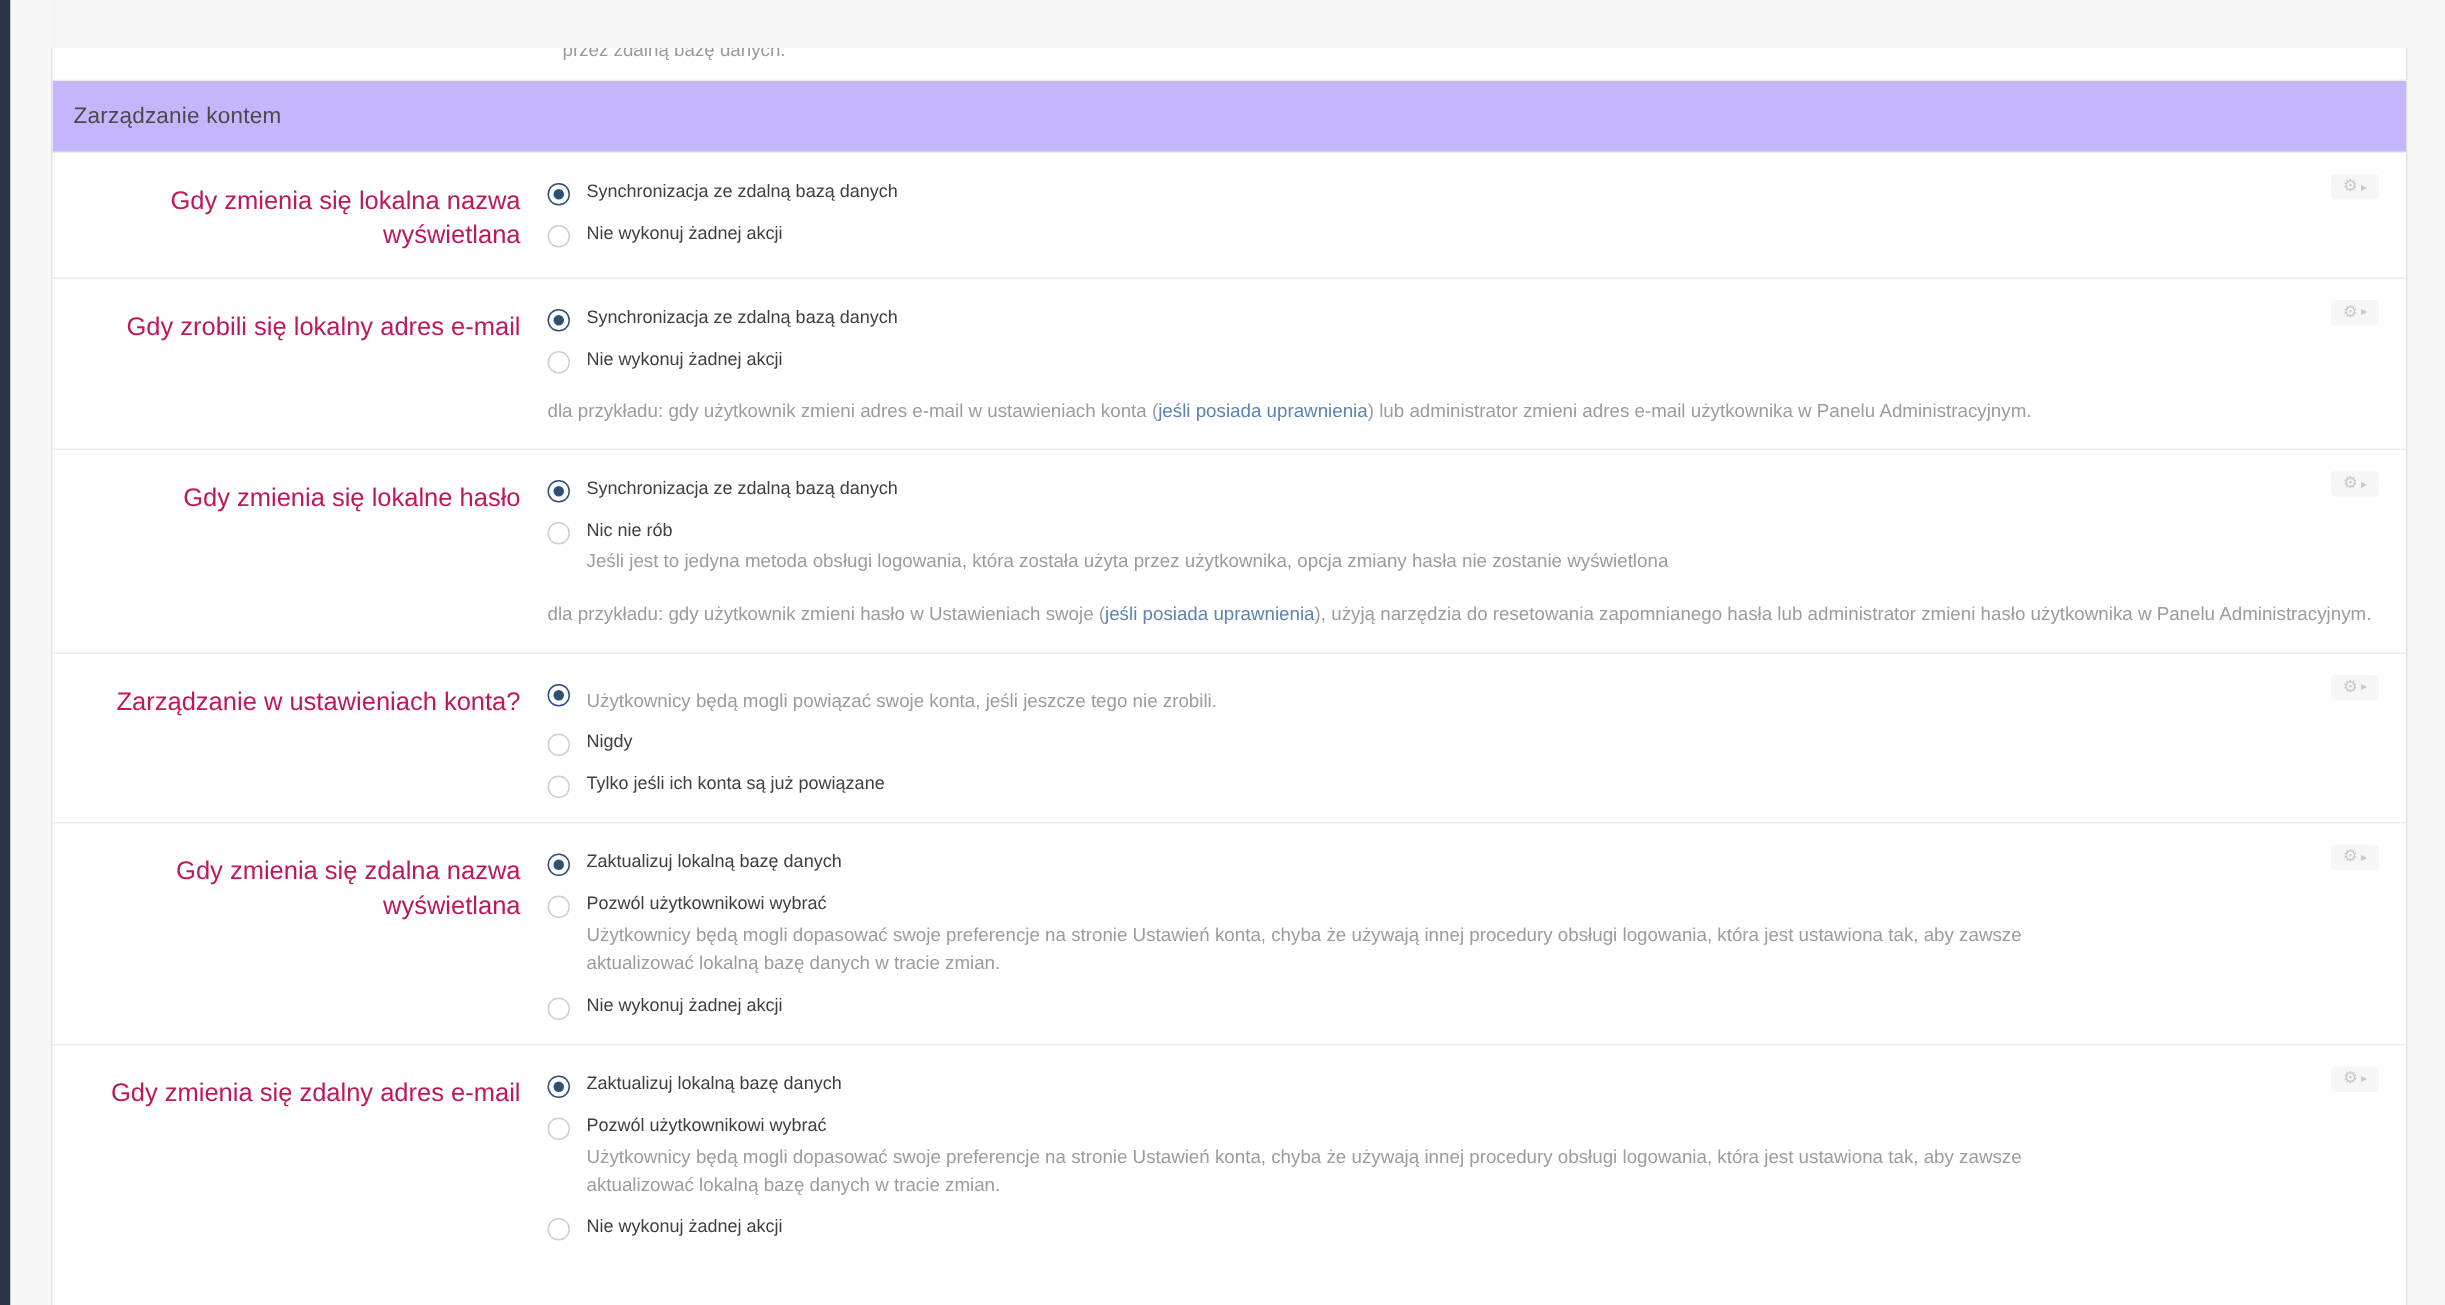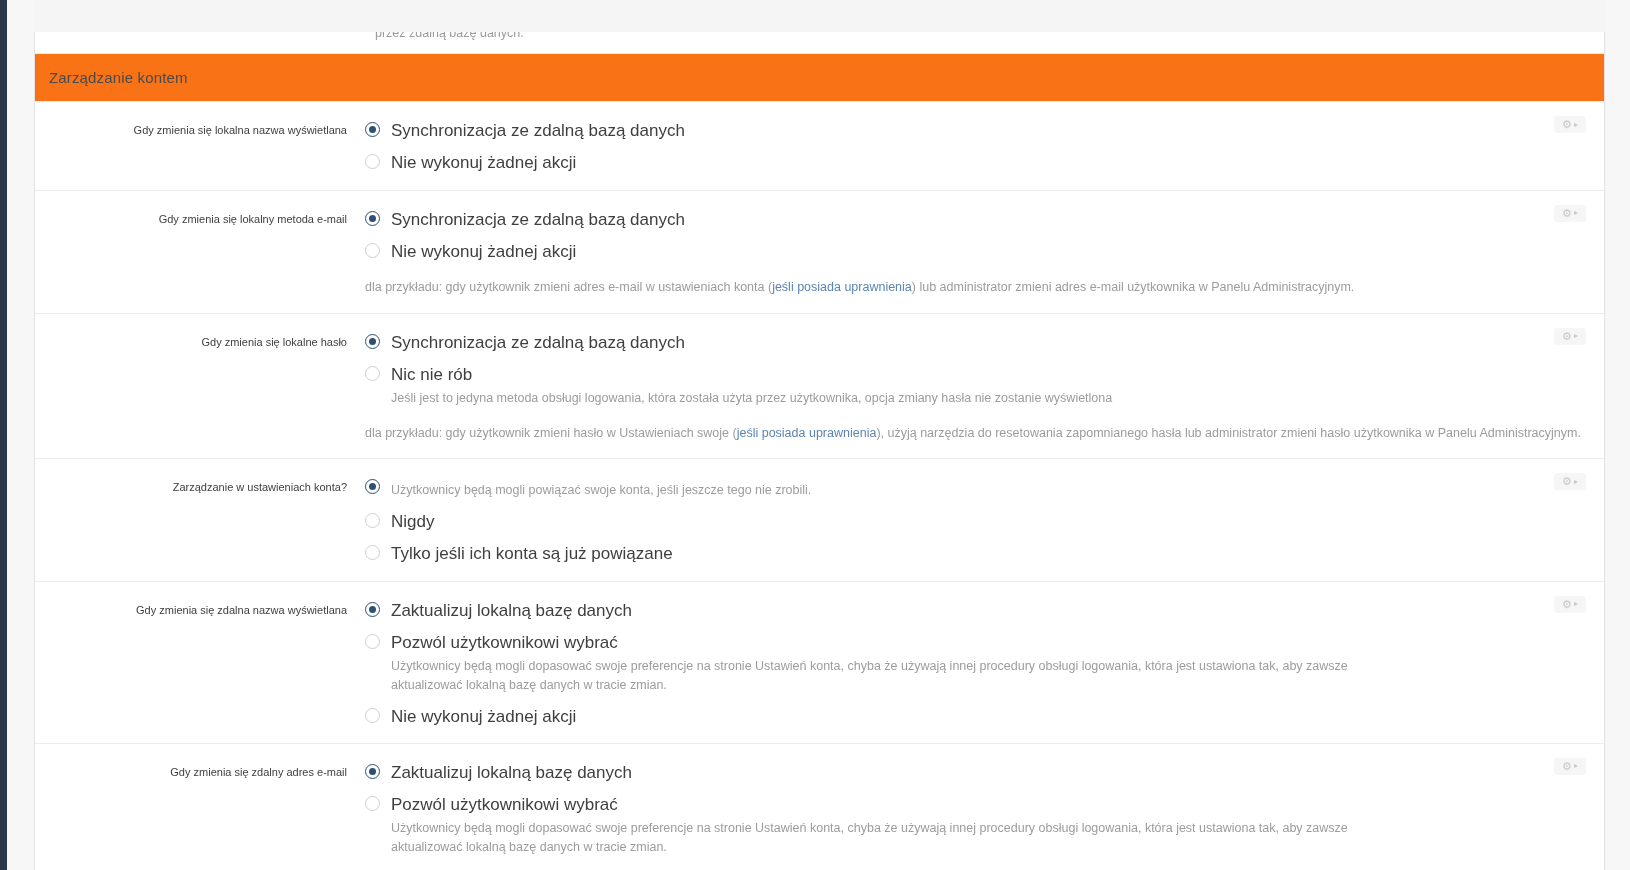--- a/index.html
+++ b/index.html
@@ -53,21 +53,21 @@
     position: absolute;
     left: 340px;
     top: -6px;
     font-size: 12.5px;
     color: #9a9a9a;
     white-space: nowrap;
   }
 
   
   .section-header {
-    background: #f97316;
+    background: #c4b5fd;
     border-bottom: 1px solid #ededed;
     height: 48px;
     display: flex;
     align-items: center;
     padding-left: 14px;
   }
   .section-header .title {
     font-size: 15px;
     color: #4a4a4a;
     letter-spacing: .15px;
@@ -81,22 +81,22 @@
     padding: 18px 0 16px 0;
   }
   .row:last-child { border-bottom: none; }
 
   .row-label {
     width: 330px;
     flex: 0 0 330px;
     text-align: right;
     padding-right: 18px;
     padding-top: 3px;
-    font-size: 11px;
-    color: #404040;
+    font-size: 17px;
+    color: #be185d;
     line-height: 1.35;
   }
 
   .row-body {
     flex: 1 1 auto;
     padding-right: 190px;
     min-width: 0;
   }
 
   
@@ -125,21 +125,21 @@
     position: absolute;
     left: 50%; top: 50%;
     width: 7px; height: 7px;
     margin-left: -3.5px; margin-top: -3.5px;
     border-radius: 50%;
     background: #2e5077;
   }
 
   .opt-text { min-width: 0; }
   .opt-label {
-    font-size: 17px;
+    font-size: 12px;
     color: #3f3f3f;
     line-height: 1.25;
   }
   .opt-desc {
     font-size: 12.5px;
     color: #9c9c9c;
     line-height: 1.5;
     margin-top: 4px;
     max-width: 1120px;
   }
@@ -218,21 +218,21 @@
                 <div class="opt-label">Nie wykonuj żadnej akcji</div>
               </div>
             </div>
           </div>
           <div class="gear-btn">
             <span class="gear-glyph">⚙</span>
             <span class="caret-glyph">▸</span>
           </div>
         </div>
         <div class="row">
-          <div class="row-label">Gdy zmienia się lokalny metoda e-mail</div>
+          <div class="row-label">Gdy zrobili się lokalny adres e-mail</div>
           <div class="row-body">
             <div class="opt">
               <span class="radio checked"></span>
               <div class="opt-text">
                 <div class="opt-label">Synchronizacja ze zdalną bazą danych</div>
               </div>
             </div>
             <div class="opt">
               <span class="radio"></span>
               <div class="opt-text">

